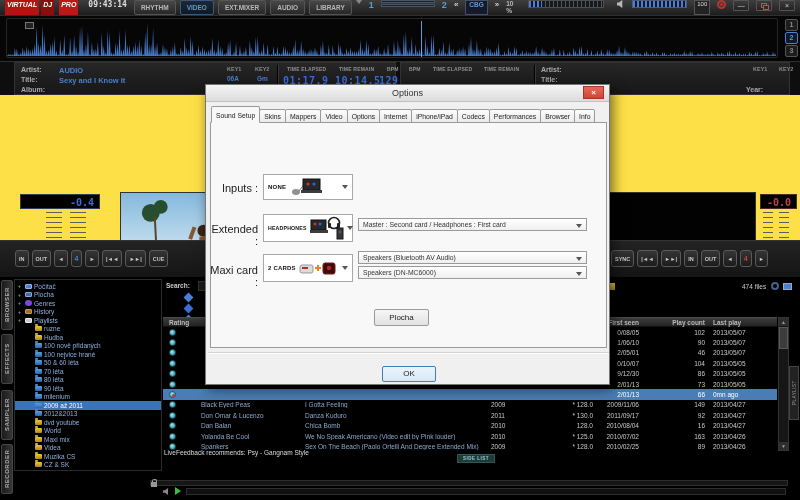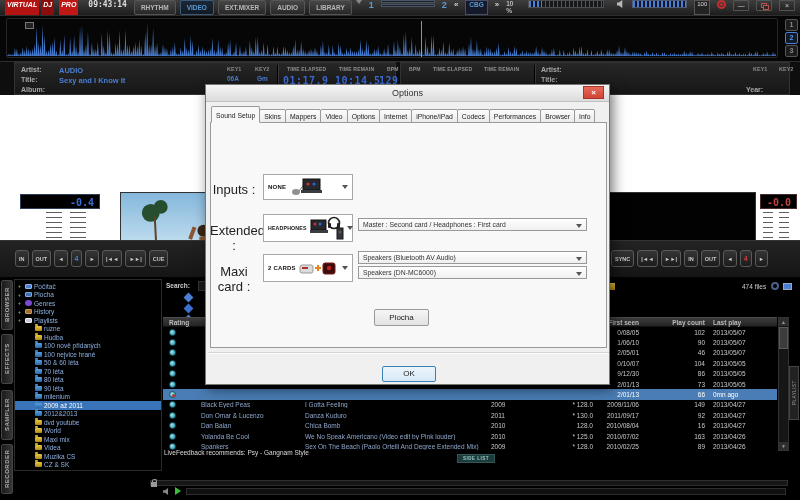--- a/index.html
+++ b/index.html
@@ -60,21 +60,21 @@
   .dpanel.b{left:400px;width:390px}
   .dlab{position:absolute;font-size:7px;font-weight:700;color:#a8a8a8}
   .dval{position:absolute;font-size:7.5px;font-weight:700;color:#4a7fd4}
   .klab{position:absolute;font-size:5.5px;font-weight:700;color:#8a8a8a}
   .kval{position:absolute;font-size:6.5px;font-weight:700;color:#4a7fd4}
   .tlab{position:absolute;font-size:5px;font-weight:700;color:#909090;letter-spacing:.2px}
   .tval{position:absolute;font-family:"DejaVu Sans Mono",monospace;font-size:10px;font-weight:700;color:#3d6cd8;letter-spacing:.5px}
   .vdiv{position:absolute;top:2px;bottom:2px;width:1px;background:#000;box-shadow:1px 0 0 #3a3a3a}
 
   
-  .deckzone{position:absolute;left:0;top:95px;width:800px;height:145px;background:#ffffff}
+  .deckzone{position:absolute;left:0;top:95px;width:800px;height:145px;background:#fde047}
   .pdisp{position:absolute;background:#000;border:1px solid #2e3e56;font-family:"DejaVu Sans Mono",monospace;
     font-size:10px;font-weight:700;text-align:right;padding:2px 5px 0 0;height:15px}
   .pdisp.a{left:20px;top:99px;width:80px;color:#3d6cd8}
   .pdisp.b{left:760px;top:99px;width:37px;color:#c24040;border-color:#4a2a2a}
   .pslider{position:absolute;top:117px;height:78px;display:flex;justify-content:space-between}
   .pslider.a{left:46px;width:40px}
   .pslider.b{left:763px;width:26px}
   .ptrack{width:40%;background:repeating-linear-gradient(180deg,#5e5e5e 0 1px,transparent 1px 5px)}
   .phandle{position:absolute;left:-2px;right:-2px;top:34px;height:4px;background:linear-gradient(#e0e0e0,#909090);border:1px solid #555}
   .prange{position:absolute;font-size:5.5px;font-weight:700}
@@ -187,21 +187,21 @@
     border:1px solid #767676;box-shadow:3px 4px 12px rgba(0,0,0,.55);z-index:50}
   .dtitle{position:absolute;left:0;top:0;width:100%;height:17px;background:linear-gradient(#f5f5f5,#dcdcdc);
     border-bottom:1px solid #c0c0c0;text-align:center;font-size:9px;color:#333;line-height:16px}
   .dclose{position:absolute;left:377px;top:1px;width:21px;height:13px;background:linear-gradient(#e66a5c,#cf4434);
     border:1px solid #a83425;color:#fff;font-size:8px;font-weight:700;text-align:center;line-height:11px}
   .dtabs{position:absolute;left:5px;top:21px;display:flex;align-items:flex-end;z-index:3}
   .dtab{position:relative;padding:2px 4px;font-size:6.8px;color:#222;background:linear-gradient(#fcfcfc,#ebebeb);
     border:1px solid #9a9a9a;border-radius:2px 2px 0 0;margin-right:-1px;height:14px;line-height:10px}
   .dtab.active{background:#f8f8f8;height:17px;line-height:13px;z-index:4;border-bottom:1px solid #f8f8f8}
   .dpage{position:absolute;left:4px;top:37px;width:397px;height:226px;background:#f8f8f8;border:1px solid #9a9a9a}
-  .dlabel{position:absolute;left:4px;width:48px;text-align:center;font-size:13px;color:#222}
+  .dlabel{position:absolute;left:4px;width:48px;text-align:right;font-size:11px;color:#222}
   .selbox{position:absolute;left:57px;width:90px;height:26px;background:#fff;border:1px solid #a8a8a8;
     display:flex;align-items:center;padding:0 4px;gap:3px}
   .selbox b{font-size:6px;letter-spacing:.2px;color:#111;flex:none}
   .selbox svg{flex:none}
   .selbox .tri{margin-left:auto;border-top-color:#555}
   .combo{position:absolute;left:152px;width:229px;height:13px;background:linear-gradient(#fff,#efefef);
     border:1px solid #999;font-size:6.8px;color:#333;line-height:11px;padding:0 14px 0 4px;
     white-space:nowrap;overflow:hidden}
   .combo .tri{position:absolute;right:4px;top:5px;border-top-color:#555}
   .dbtn{position:absolute;background:linear-gradient(#f6f6f6,#e2e2e2);border:1px solid #9a9a9a;

